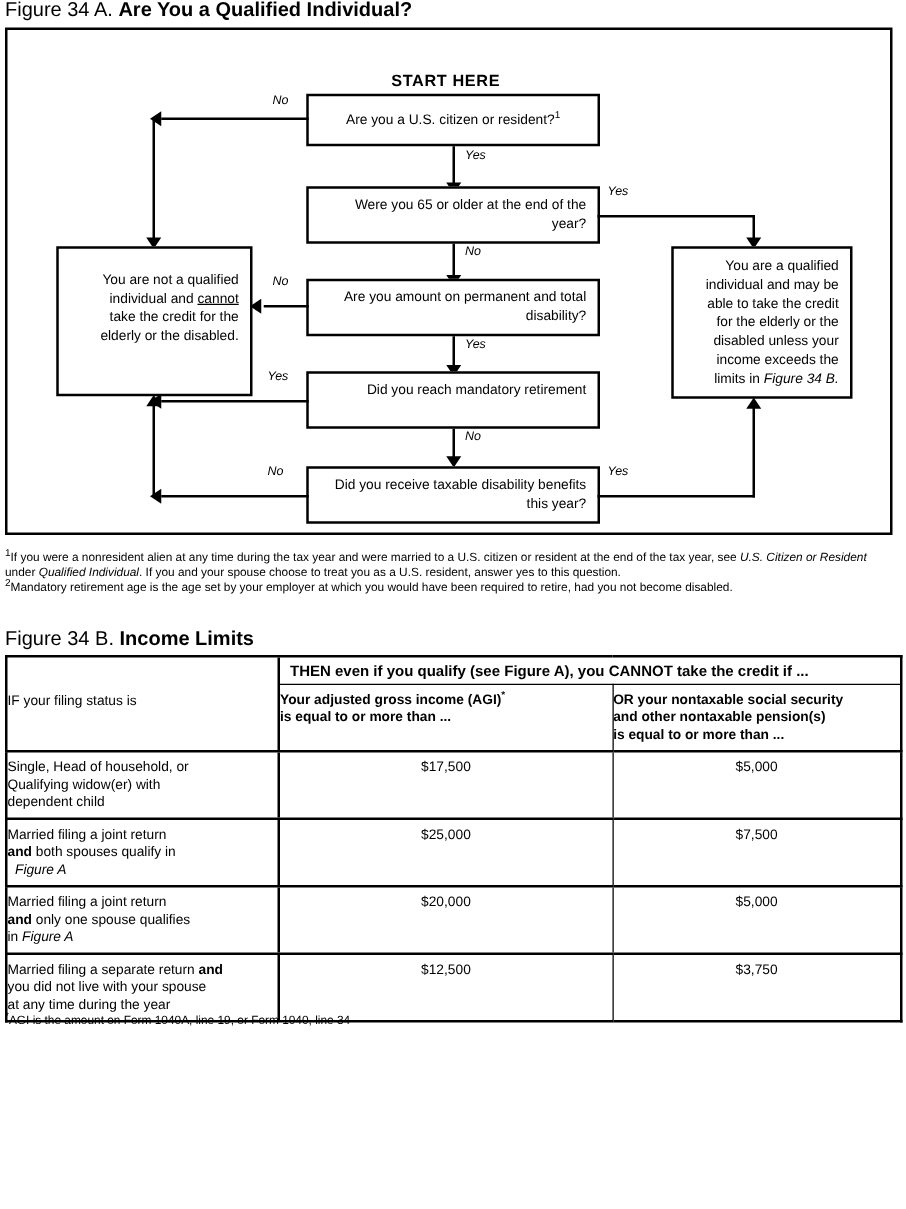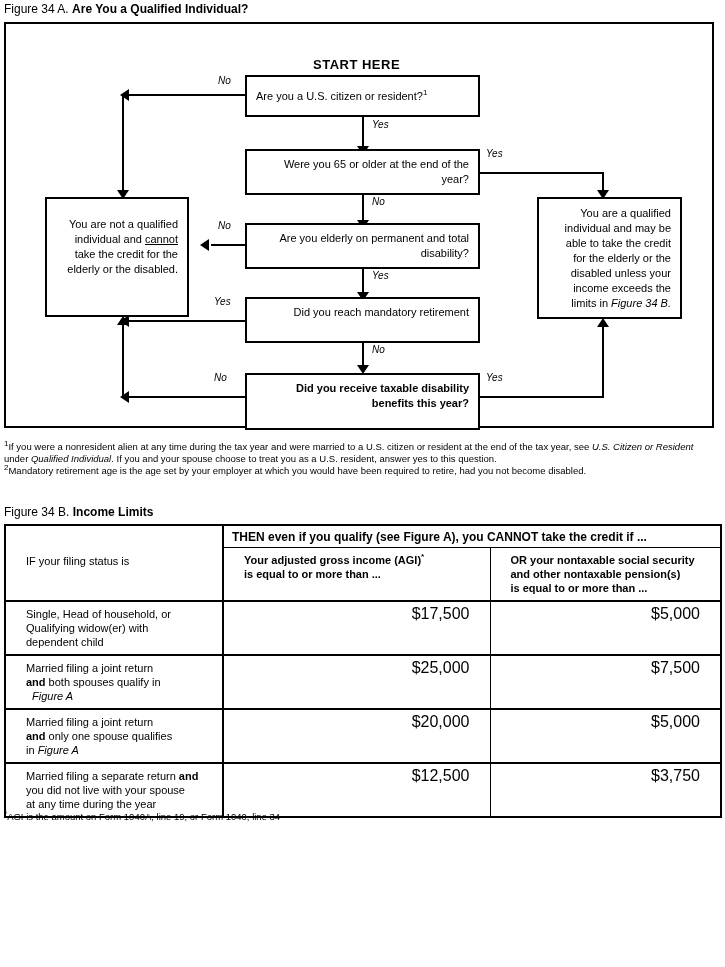--- a/index.html
+++ b/index.html
@@ -5,37 +5,37 @@
 <style>
   html,body{margin:0;padding:0;background:#ffffff;}
   body{
     width:725px;height:967px;position:relative;
     font-family:"Liberation Sans","DejaVu Sans",sans-serif;
     color:#000000;
     -webkit-font-smoothing:none;
   }
 
   
-  .fig-title{position:absolute;font-size:12px;line-height:14px;white-space:nowrap;}
+  .fig-title{position:absolute;font-size:16px;line-height:14px;white-space:nowrap;}
   .fig-title .lead{font-weight:normal;}
   .fig-title .bold{font-weight:bold;}
 
   
   #flow-frame{
     position:absolute;left:4px;top:22px;width:710px;height:406px;
     border:2px solid #000;box-sizing:border-box;background:#fff;
   }
 
   
   .fbox{
     position:absolute;border:2px solid #000;background:#fff;box-sizing:border-box;
     font-size:11px;line-height:15px;
   }
   .fbox .inner{padding:6px 9px;text-align:right;}
-  .fbox.center .inner{text-align:left;}
+  .fbox.center .inner{text-align:center;}
   .fbox u{text-decoration:underline;}
   .fbox i{font-style:italic;}
   sup{font-size:8px;line-height:0;vertical-align:super;}
 
   .start-here{
     position:absolute;font-size:13px;font-weight:bold;
     letter-spacing:.5px;white-space:nowrap;
   }
 
   
@@ -50,32 +50,32 @@
   
   .footnote{position:absolute;font-size:9.5px;line-height:11.5px;width:715px;}
   .footnote i{font-style:italic;}
 
   
   #income-table{
     position:absolute;left:4px;top:524px;width:716px;
     border-collapse:collapse;table-layout:fixed;
   }
   #income-table td,#income-table th{
-    border:1px solid #000;vertical-align:top;padding:5px 20px;
+    border:1px solid #000;vertical-align:top;padding:5px 0;
     font-size:11px;line-height:14px;font-weight:normal;text-align:left;
   }
   #income-table .outer-l{border-left:2px solid #000;}
   #income-table .outer-r{border-right:2px solid #000;}
   #income-table .outer-t{border-top:2px solid #000;margin-top:36px;}
   #income-table .outer-b{border-bottom:2px solid #000;}
   #income-table .thick-l{border-left:2px solid #000;}
   #income-table .thick-b{border-bottom:2px solid #000;}
   #income-table .then-cell{font-size:12px;font-weight:bold;text-align:left;}
   #income-table .sub-head{font-weight:bold;font-size:11px;}
-  #income-table .money{text-align:right;font-size:16px;}
+  #income-table .money{text-align:center;font-size:11px;}
   #income-table .status b{font-weight:bold;}
   #income-table .status i{}
   #income-table .row-h{height:54px;}
   #income-table sup{font-size:8px;}
   .tbl-note{position:absolute;left:4px;font-size:9.5px;line-height:12px;}
 </style>
 </head>
 <body>
 
 <div class="fig-title" style="left:4px;top:2px;">
@@ -109,33 +109,33 @@
 
   <div class="elabel" style="left:480px;top:124px;">Yes</div>
   <div class="ln-h" style="left:472px;top:148px;width:126px;"></div>
   <div class="ln-v" style="left:596px;top:148px;height:22px;"></div>
   <div class="arr arr-d" style="left:591px;top:166px;"></div>
 
   <div class="ln-v" style="left:356px;top:171px;height:34px;"></div>
   <div class="elabel" style="left:366px;top:172px;">No</div>
   <div class="arr arr-d" style="left:351px;top:196px;"></div>
 
-  <div class="fbox" style="left:39px;top:173px;width:144px;height:120px;">
+  <div class="fbox" style="left:39px;top:173px;width:157px;height:120px;">
     <div class="inner" style="padding-top:18px;">
       <div>You are not a qualified</div>
       <div>
         <span>individual and </span><u>cannot</u>
       </div>
       <div>take the credit for the</div>
       <div>elderly or the disabled.</div>
     </div>
   </div>
 
   <div class="fbox" style="left:239px;top:199px;width:235px;height:46px;">
-    <div class="inner">Are you elderly on permanent and total disability?</div>
+    <div class="inner">Are you amount on permanent and total disability?</div>
   </div>
 
   <div class="elabel" style="left:212px;top:196px;">No</div>
   <div class="ln-h" style="left:205px;top:220px;width:36px;"></div>
   <div class="arr arr-l" style="left:194px;top:215px;"></div>
 
   <div class="ln-v" style="left:356px;top:245px;height:30px;"></div>
   <div class="elabel" style="left:366px;top:246px;">Yes</div>
   <div class="arr arr-d" style="left:351px;top:268px;"></div>
 
@@ -162,21 +162,21 @@
   <div class="elabel" style="left:208px;top:272px;">Yes</div>
   <div class="ln-h" style="left:123px;top:296px;width:118px;"></div>
   <div class="arr arr-l" style="left:114px;top:291px;"></div>
   <div class="ln-v" style="left:116px;top:300px;height:72px;"></div>
   <div class="arr arr-u" style="left:111px;top:292px;"></div>
 
   <div class="ln-v" style="left:356px;top:319px;height:29px;"></div>
   <div class="elabel" style="left:366px;top:320px;">No</div>
   <div class="arr arr-d" style="left:351px;top:341px;"></div>
 
-  <div class="fbox" style="left:239px;top:349px;width:235px;height:57px;font-weight:bold;">
+  <div class="fbox" style="left:239px;top:349px;width:235px;height:46px;">
     <div class="inner">Did you receive taxable disability benefits this year?</div>
   </div>
 
   <div class="elabel" style="left:208px;top:348px;">No</div>
   <div class="ln-h" style="left:123px;top:372px;width:118px;"></div>
   <div class="arr arr-l" style="left:114px;top:367px;"></div>
 
   <div class="elabel" style="left:480px;top:348px;">Yes</div>
   <div class="ln-h" style="left:472px;top:372px;width:126px;"></div>
   <div class="ln-v" style="left:596px;top:302px;height:72px;"></div>

